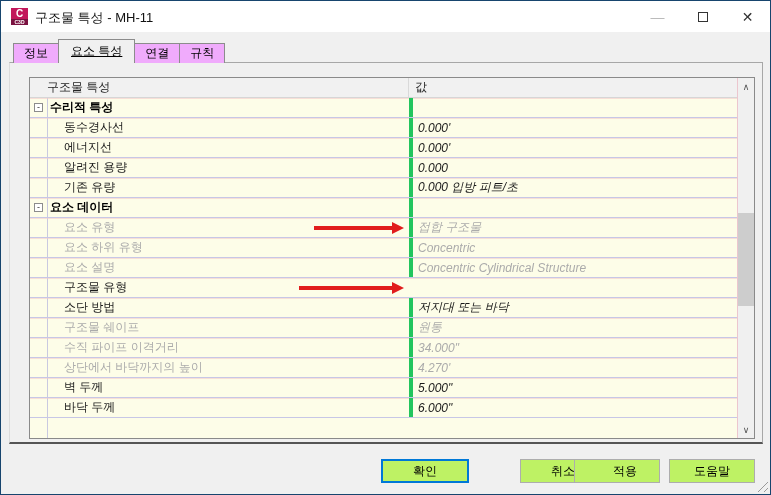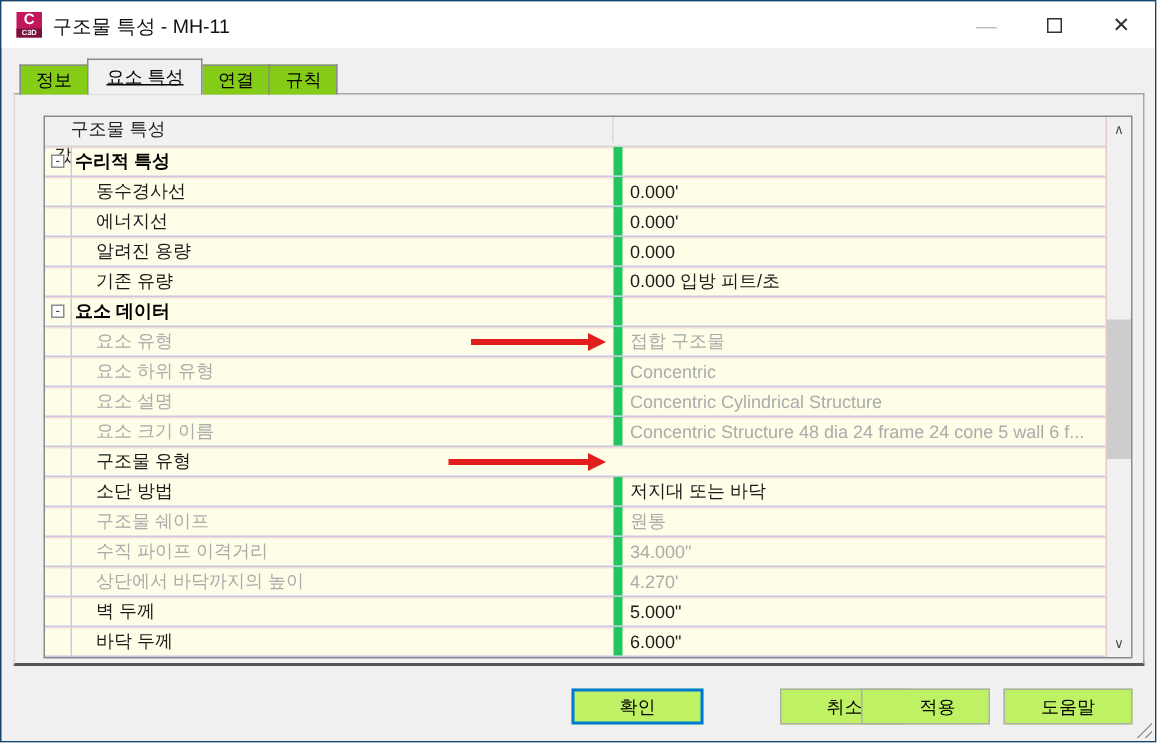--- a/index.html
+++ b/index.html
@@ -26,54 +26,54 @@
   .winbtns { position:absolute; right:0; top:0; height:31px; display:flex; }
   .winbtn { width:45px; height:31px; display:flex; align-items:center; justify-content:center; font-size:13px; color:#333; }
   .winbtn.min { color:#bbbbbb; font-size:14px; }
   .winbtn.max span { display:block; width:10px; height:10px; border:1px solid #333; }
   .winbtn.close { font-size:14px; }
 
   
   .tabbar { position:absolute; left:12px; top:38px; height:24px; display:flex; align-items:flex-end; z-index:3; }
   .tab {
     height:20px; padding:0 10px; display:flex; align-items:center; justify-content:center;
-    font-size:12px; color:#000; background:#84cc16;
+    font-size:12px; color:#000; background:#f0abfc;
     border:1px solid #8c8c8c; border-bottom:none; margin-right:-1px;
   }
   .tab.active { height:24px; background:#f0f0f0; position:relative; z-index:4; padding:0 12px;text-decoration:underline; }
 
   .page {
     position:absolute; left:8px; top:61px; width:754px; height:382px;
     background:#f0f0f0;
     border-left:1px solid #dcdcdc; border-top:1px solid #a7a7a7;
     border-right:1px solid #a7a7a7; border-bottom:2px solid #555555;
   }
 
   
   .grid {
     position:absolute; left:28px; top:76px; width:726px; height:362px;
     border:1px solid #8a8a8a; background:#fdfde8;
   }
   .grid-header {
     position:absolute; left:0; top:0; right:0; height:20px; background:#f1f1f1;
-    border-bottom:1px solid #d6d6d6; display:flex; font-size:12px; color:#222;flex-direction:column;
+    border-bottom:1px solid #d6d6d6; display:flex; font-size:12px; color:#222;
   }
   .gh-prop { width:379px; padding-left:17px; display:flex; align-items:center; border-right:1px solid #d9d9d9; }
   .gh-val  { flex:1; padding-left:6px; display:flex; align-items:center; }
 
   .rows { position:absolute; left:0; top:20px; right:17px; bottom:0; }
   .rows:before { 
     content:""; position:absolute; left:17px; top:0; bottom:0; width:1px; background:#c9c9e0;
   }
   .prow {
     position:relative; height:20px; display:flex; font-size:12px;
     border-bottom:1px solid #c7c7e6; box-shadow:inset 0 1px 0 rgba(243,203,203,0.6);
   }
   .prow .name { position:relative; width:379px; display:flex; align-items:center; }
-  .prow .val  { flex:1; border-left:6px solid #22c55e; padding-left:5px; display:flex; align-items:center; overflow:hidden; white-space:nowrap; }
+  .prow .val  { flex:1; border-left:4px solid #22c55e; padding-left:5px; display:flex; align-items:center; overflow:hidden; white-space:nowrap;font-style:italic; }
   .prow.section .name { font-weight:bold; color:#000; padding-left:20px; }
   .prow.item .name { padding-left:34px; color:#1a1a1a; }
   .prow.item.readonly .name, .prow.item.readonly .val { color:#ababab; }
   .prow .val { color:#1a1a1a; }
 
   .toggle-box {
     position:absolute; left:4px; top:5px; width:9px; height:9px;
     border:1px solid #8c8c8c; background:#fff; color:#333;
     font-size:9px; line-height:7px; text-align:center; font-weight:normal;
   }
@@ -192,26 +192,20 @@
             <span>요소 하위 유형</span>
           </div>
           <div class="val">Concentric</div>
         </div>
         <div class="prow item readonly">
           <div class="name">
             <span>요소 설명</span>
           </div>
           <div class="val">Concentric Cylindrical Structure</div>
         </div>
-        <div class="prow item readonly">
-          <div class="name">
-            <span>요소 크기 이름</span>
-          </div>
-          <div class="val">Concentric Structure 48 dia 24 frame 24 cone 5 wall 6 f...</div>
-        </div>
         <div class="prow item">
           <div class="name">
             <span>구조물 유형</span>
             <div class="ann-arrow">
               <div class="shaft" style="width: 93px;"></div>
               <div class="head"></div>
             </div>
           </div>
         </div>
         <div class="prow item">

